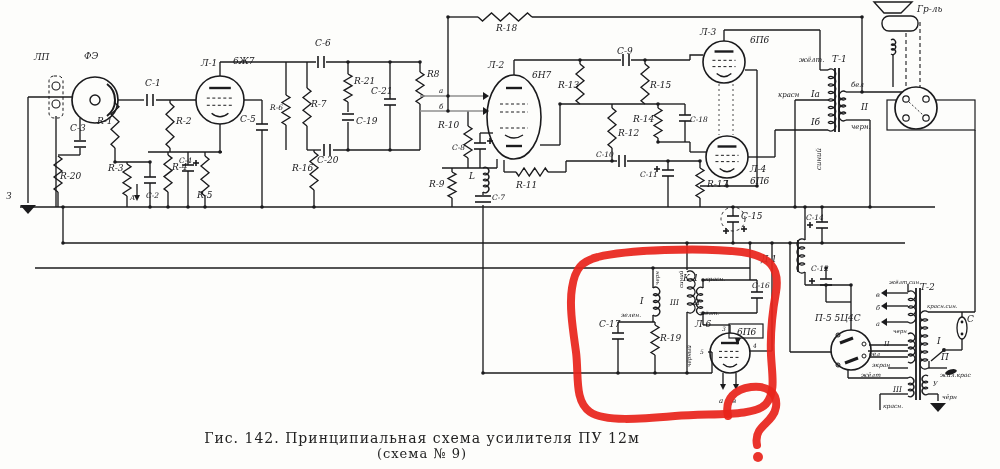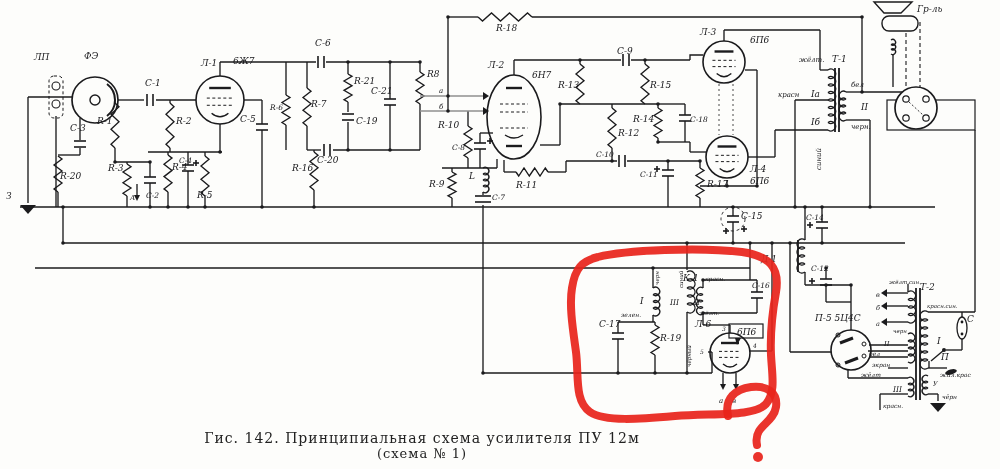--- a/index.html
+++ b/index.html
@@ -546,15 +546,15 @@
         <circle cx="916" cy="108" r="21" fill="#fdfdfb" stroke="#1b1b1d" stroke-width="1.7"></circle>
         <circle cx="906" cy="99" r="3.2" fill="none" stroke="#1b1b1d" stroke-width="1.2"></circle>
         <circle cx="926" cy="99" r="3.2" fill="none" stroke="#1b1b1d" stroke-width="1.2"></circle>
         <circle cx="906" cy="118" r="3.2" fill="none" stroke="#1b1b1d" stroke-width="1.2"></circle>
         <circle cx="926" cy="118" r="3.2" fill="none" stroke="#1b1b1d" stroke-width="1.2"></circle>
         <path d="M909,102 L923,115" stroke="#1b1b1d" stroke-width="0.9" stroke-dasharray="2,2"></path>
       </g>
     </svg>
   <div id="caption">
     <div class="l1">Гис. 142. Принципиальная схема усилителя ПУ 12м</div>
-    <div class="l2">(схема № 1)</div>
+    <div class="l2">(схема № 9)</div>
   </div>
 </div>
 
 </body></html>

